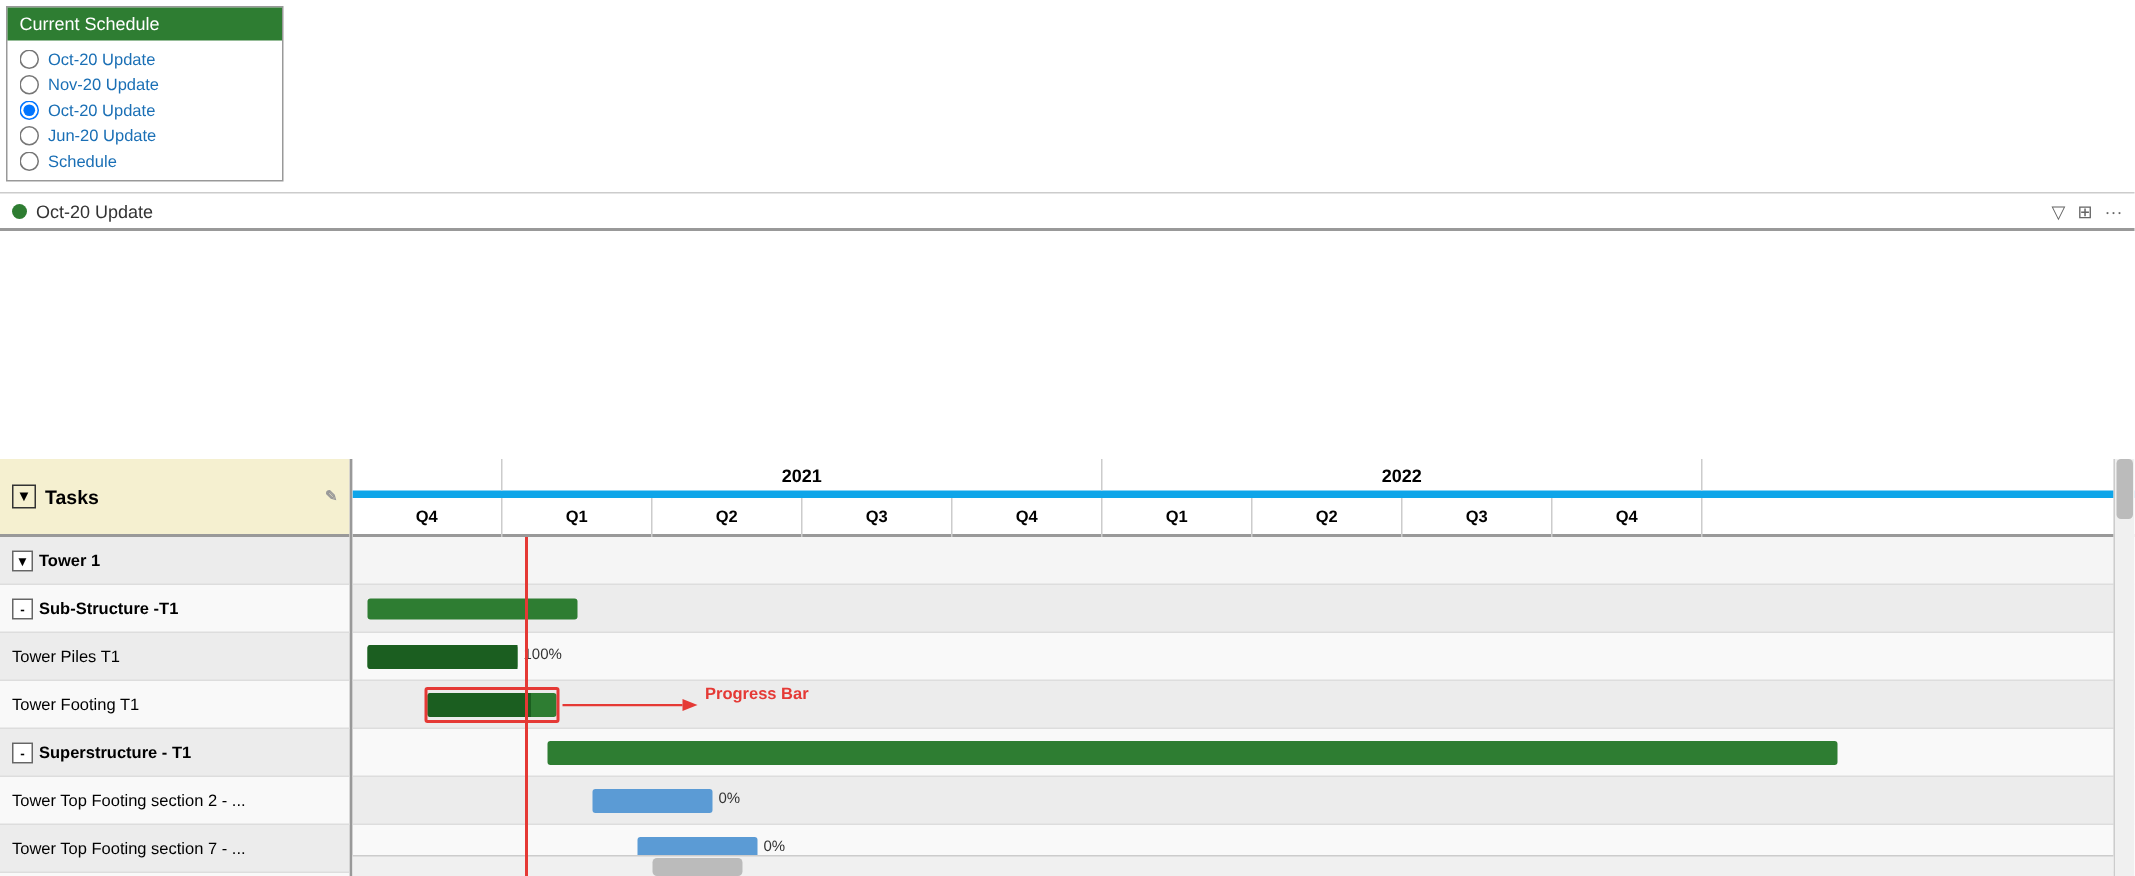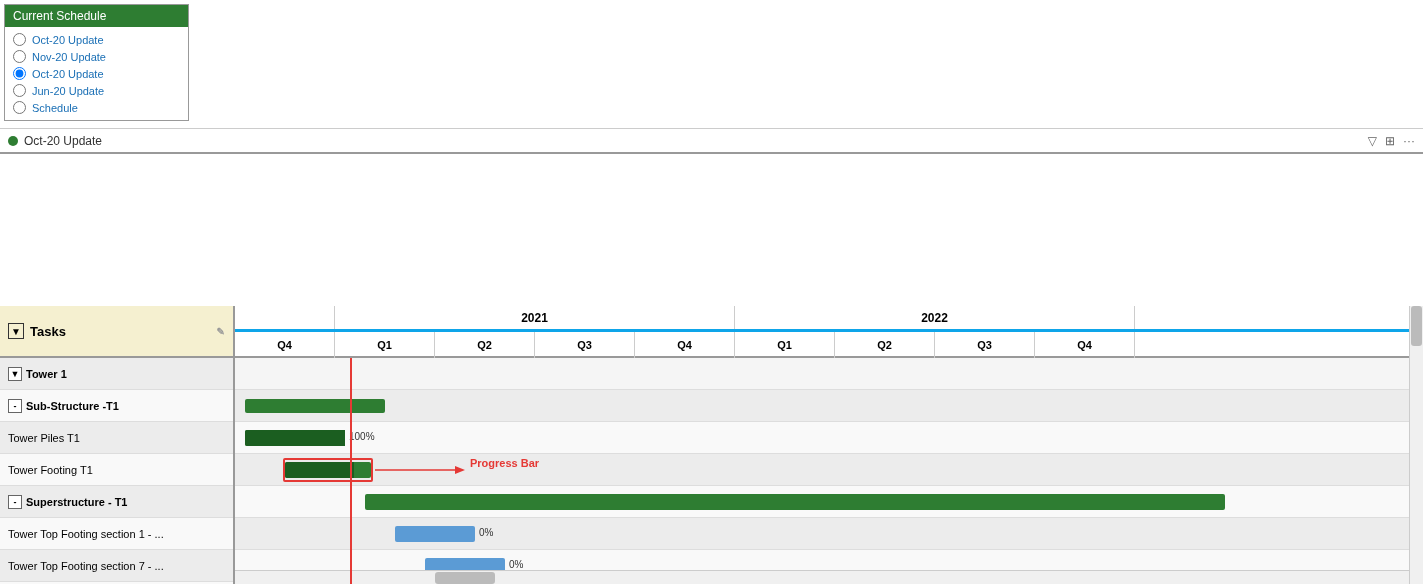--- a/index.html
+++ b/index.html
@@ -154,21 +154,21 @@
     }
     .gantt-header {
       height: 52px;
       border-bottom: 2px solid #999;
       background: #fff;
       position: relative;
     }
     .gantt-header-top {
       height: 26px;
       display: flex;
-      border-bottom: 3px solid #0ea5e9;
+      border-bottom: 5px solid #0ea5e9;
     }
     .gantt-header-bottom {
       height: 26px;
       display: flex;
     }
     .quarter-cell {
       border-right: 1px solid #ccc;
       display: flex;
       align-items: center;
       justify-content: center;
@@ -347,21 +347,21 @@
         <span>Tower Piles T1</span>
       </div>
       <div class="task-row">
         <span>Tower Footing T1</span>
       </div>
       <div class="task-row subgroup-row">
         <div class="collapse-icon">-</div>
         <span>Superstructure - T1</span>
       </div>
       <div class="task-row">
-        <span>Tower Top Footing section 1 - ...</span>
+        <span>Tower Top Footing section 2 - ...</span>
       </div>
       <div class="task-row">
         <span>Tower Top Footing section 7 - ...</span>
       </div>
       <div class="task-row">
         
       </div>
 
     </div>
 

